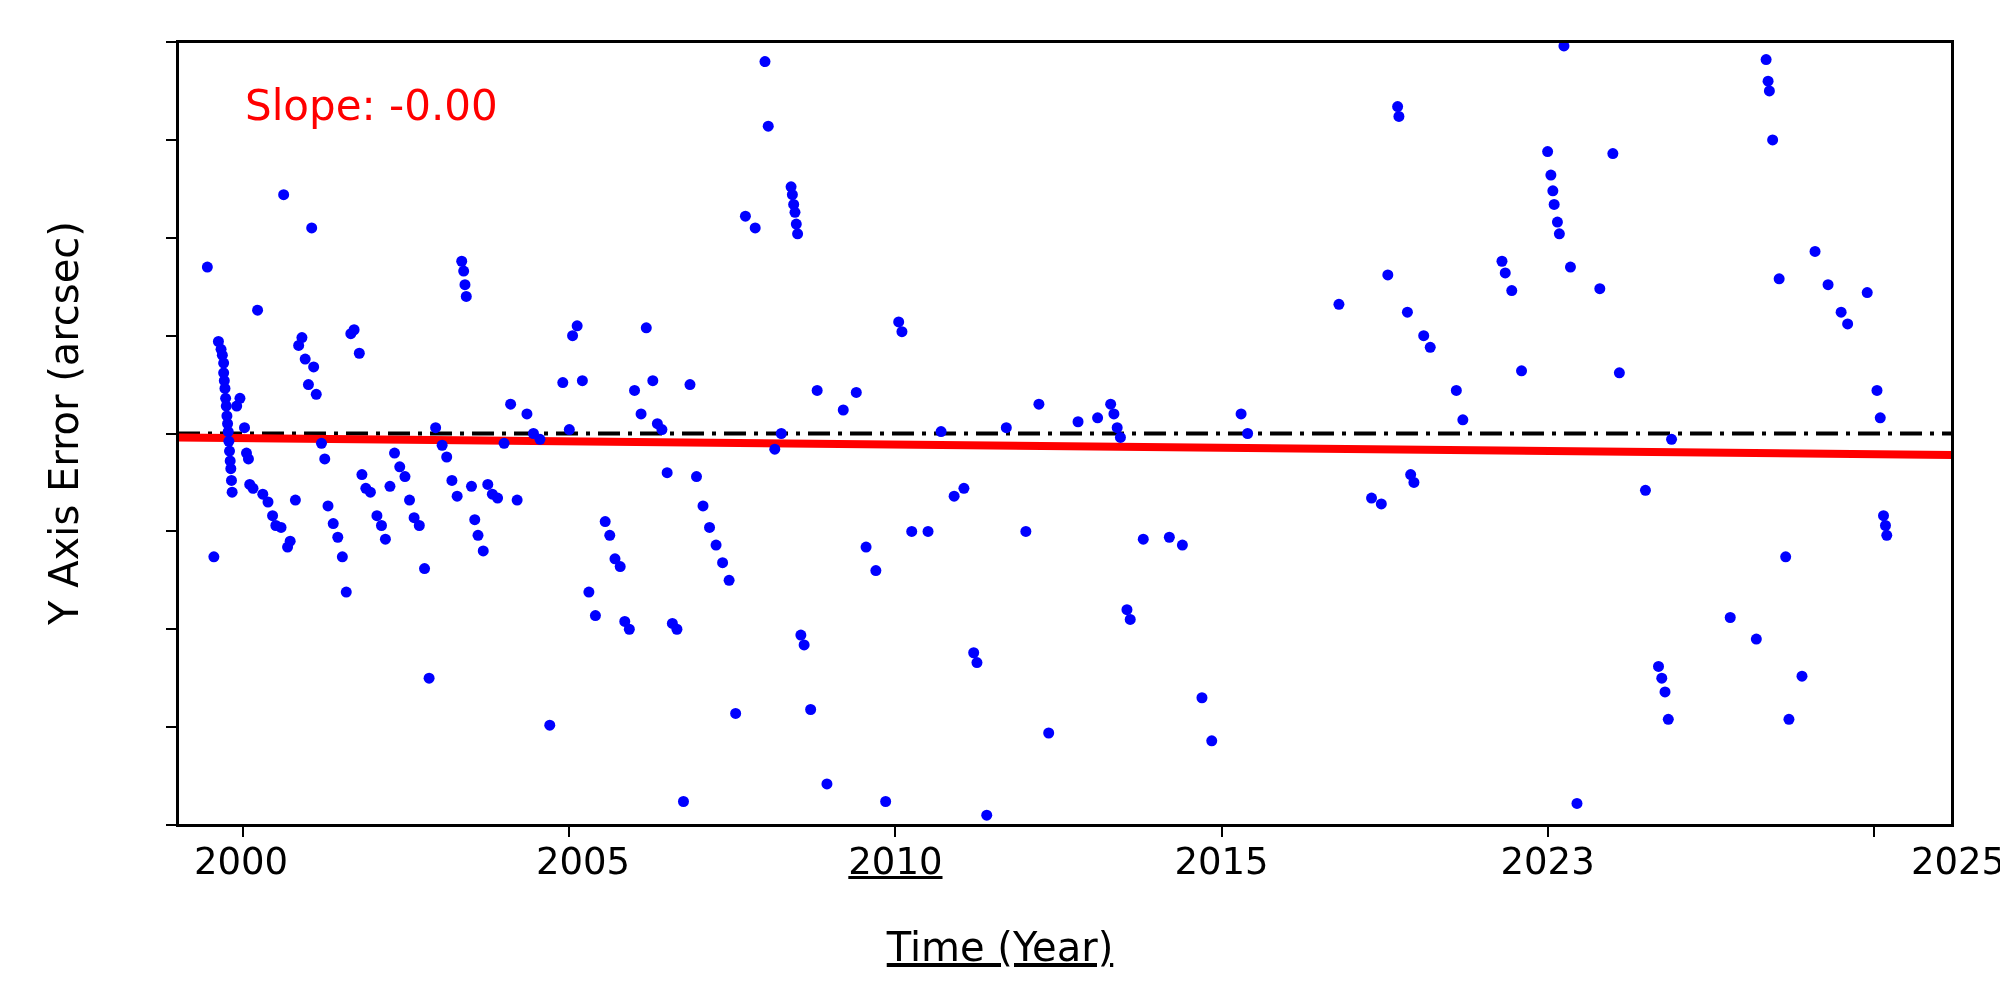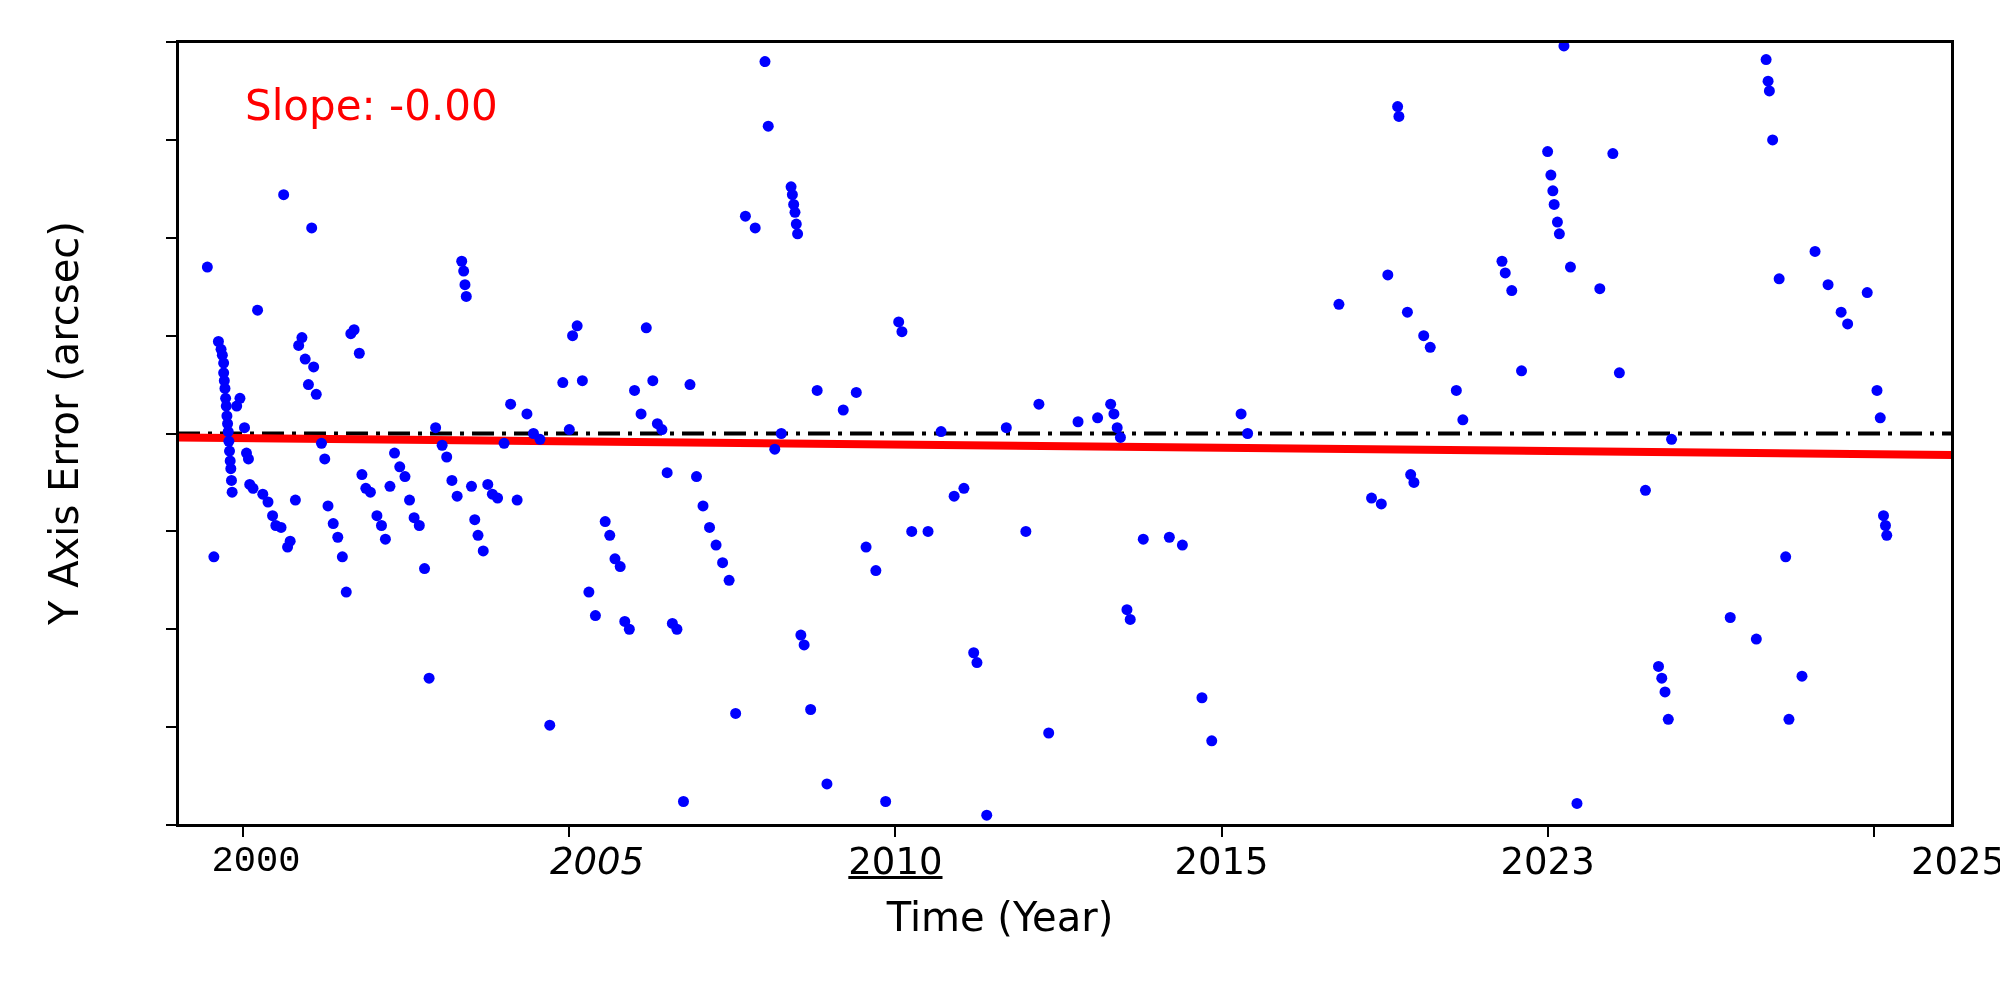--- a/index.html
+++ b/index.html
@@ -24,23 +24,23 @@
   .xtick-mark{position:absolute;top:826px;width:2px;height:11px;background:#000;}
   .xtick-label{
     position:absolute;top:843px;
     font-size:37px;color:#000;
     text-align:center;white-space:nowrap;
     line-height:1;
   }
 
   #xlabel{
     position:absolute;
-    left:0;right:0;top:894px;
+    left:0;right:0;top:924px;
     text-align:center;
-    font-size:40px;color:#000;
+    font-size:40px;color:#000;text-decoration:underline;
   }
   #ylabel{
     position:absolute;
     left:-316px; top:400px;
     width:760px;
     transform:rotate(-90deg);
     transform-origin:center center;
     text-align:center;
     font-size:40px;color:#000;
   }
@@ -321,22 +321,22 @@
   <div id="xtick-marks">
       <div class="xtick-mark" style="left: 242.221px;"></div>
       <div class="xtick-mark" style="left: 568.324px;"></div>
       <div class="xtick-mark" style="left: 894.426px;"></div>
       <div class="xtick-mark" style="left: 1220.53px;"></div>
       <div class="xtick-mark" style="left: 1546.63px;"></div>
       <div class="xtick-mark" style="left: 1872.74px;"></div>
     </div>
   <div id="ytick-labels"></div>
   <div id="xtick-labels">
-      <div class="xtick-label" style="left: 176px; width: 160px; font-family: Liberation Mono, monospace;">2000</div>
-      <div class="xtick-label" style="left: 517px; width: 160px; font-style: italic;">2005</div>
+      <div class="xtick-label" style="left: 161px; width: 160px;">2000</div>
+      <div class="xtick-label" style="left: 503px; width: 160px;">2005</div>
       <div class="xtick-label" style="left: 815.426px; width: 160px; text-decoration: underline;">2010</div>
       <div class="xtick-label" style="left: 1141.53px; width: 160px;">2015</div>
       <div class="xtick-label" style="left: 1467.63px; width: 160px;">2023</div>
       <div class="xtick-label" style="left: 1878px; width: 160px;">2025</div>
     </div>
 
   <div id="slope-annotation">Slope: -0.00</div>
 
   <div id="xlabel">Time (Year)</div>
   <div id="ylabel">Y Axis Error (arcsec)</div>

